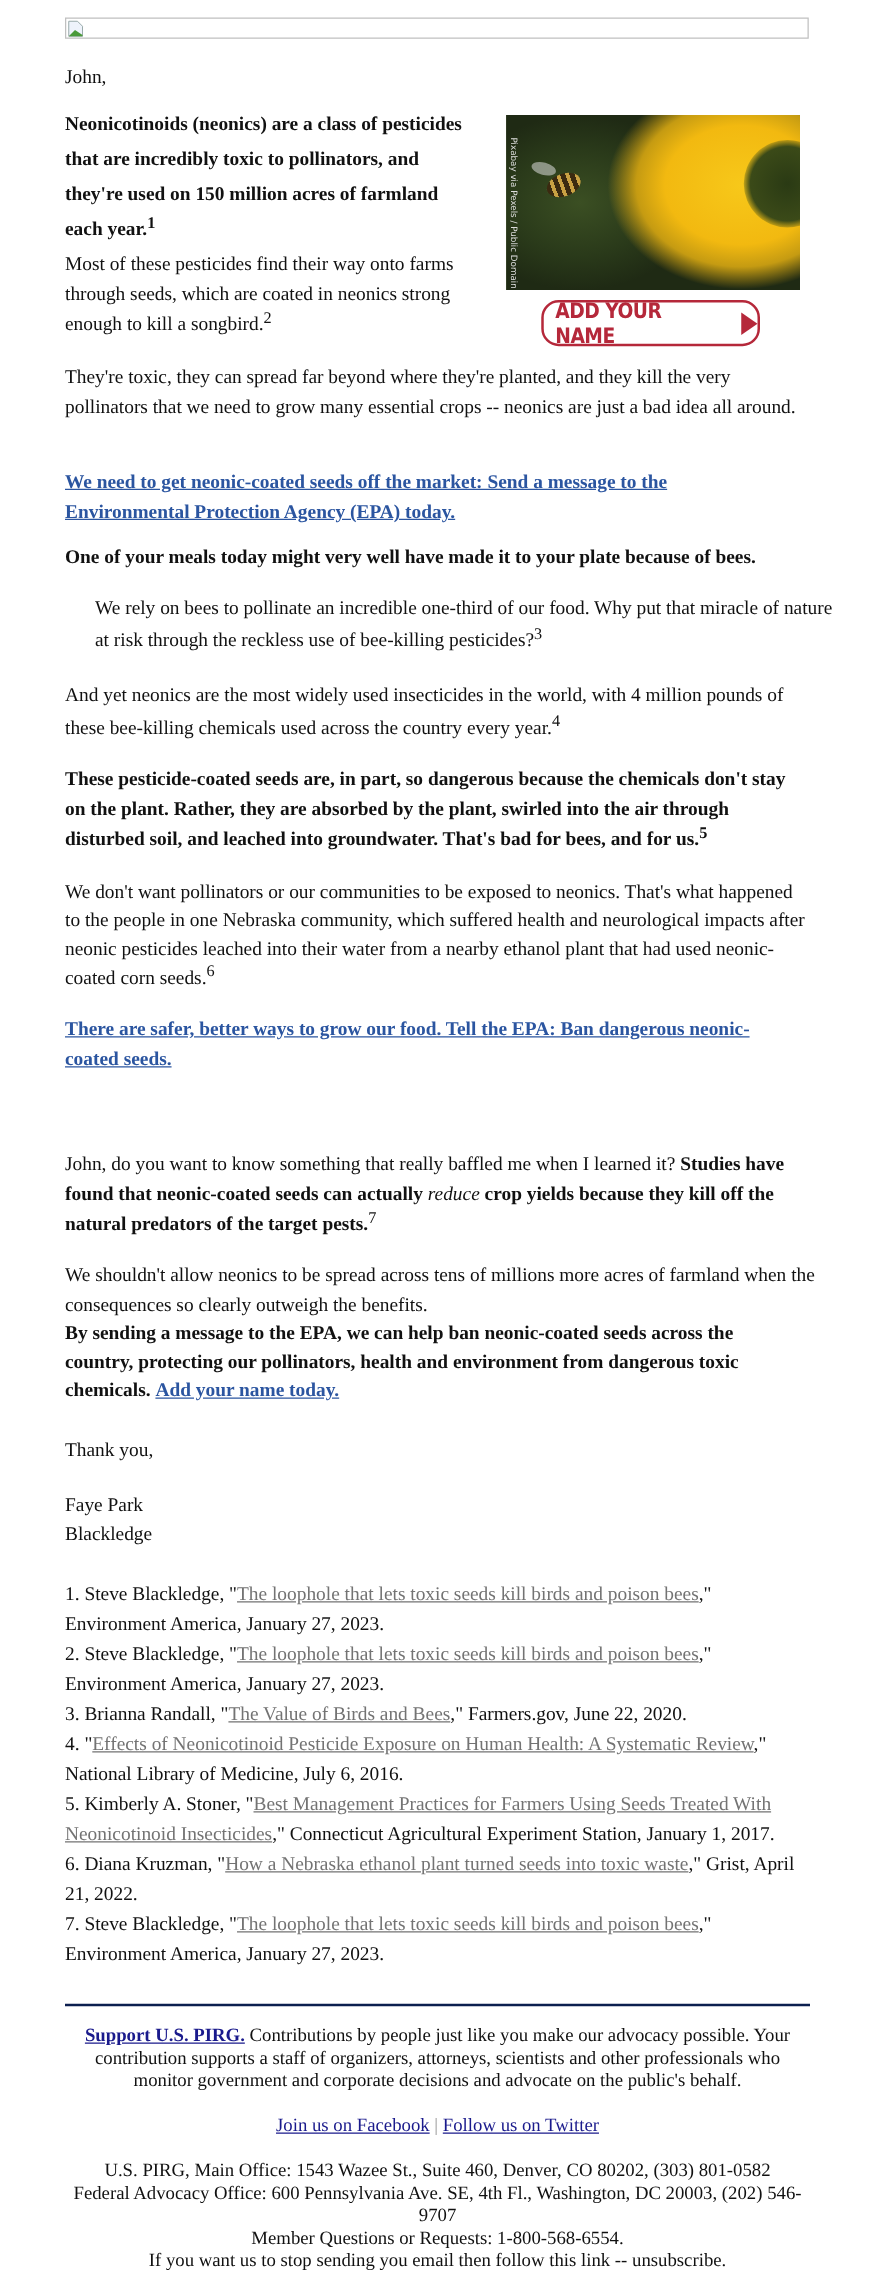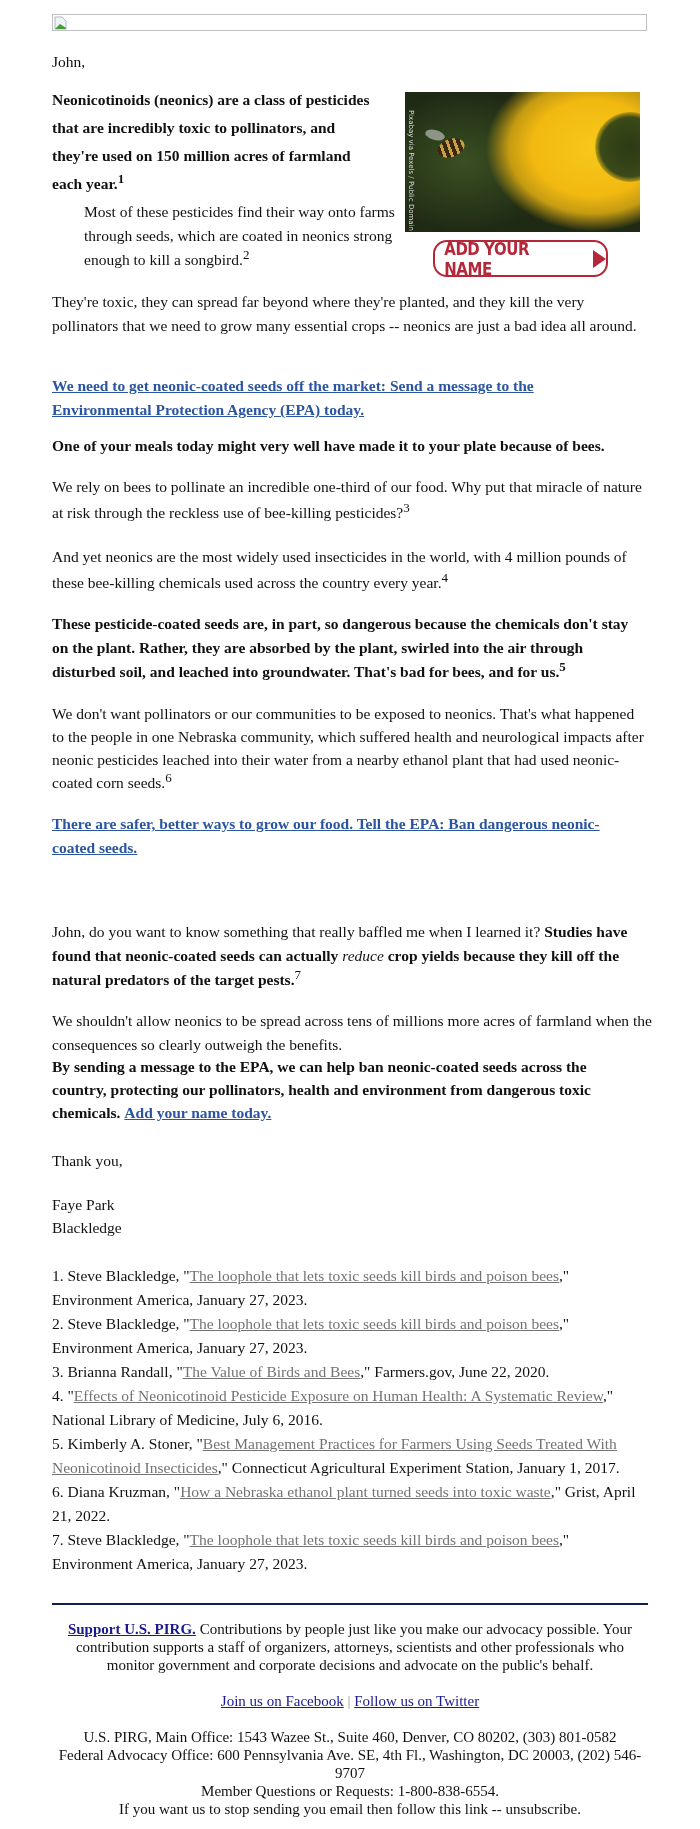--- a/index.html
+++ b/index.html
@@ -56,29 +56,29 @@
   <div class="cta-btn">
     <span class="cta-label">ADD YOUR NAME</span>
     <span class="cta-arrow"></span>
   </div>
 
   <div class="content">
     <p class="p" style="top:50px;">John,</p>
 
     <p class="p b" style="top:86px; width:330px; line-height:28px;"><span>Neonicotinoids (neonics) are a class of pesticides that are incredibly toxic to pollinators, and they're used on 150 million acres of farmland each year.</span><sup>1</sup></p>
 
-    <p class="p" style="top:200px; width:330px;margin-left:32px;"><span>Most of these pesticides find their way onto farms through seeds, which are coated in neonics strong enough to kill a songbird.</span><sup>2</sup></p>
+    <p class="p" style="top:200px; width:330px;"><span>Most of these pesticides find their way onto farms through seeds, which are coated in neonics strong enough to kill a songbird.</span><sup>2</sup></p>
 
     <p class="p" style="top:290px; width:590px;">They're toxic, they can spread far beyond where they're planted, and they kill the very pollinators that we need to grow many essential crops -- neonics are just a bad idea all around.</p>
 
     <p class="p" style="top:374px; width:560px;"><a class="bold" href="#">We need to get neonic-coated seeds off the market: Send a message to the Environmental Protection Agency (EPA) today.</a></p>
 
     <p class="p b" style="top:434px; width:600px;">One of your meals today might very well have made it to your plate because of bees.</p>
 
-    <p class="p" style="top:474px; width:590px; line-height:26px;"><span>We rely on bees to pollinate an incredible one-third of our food. Why put that miracle of nature at risk through the reckless use of bee-killing pesticides?</span><sup>3</sup></p>
+    <p class="p" style="top:474px; width:590px; line-height:26px;margin-left:24px;"><span>We rely on bees to pollinate an incredible one-third of our food. Why put that miracle of nature at risk through the reckless use of bee-killing pesticides?</span><sup>3</sup></p>
 
     <p class="p" style="top:544px; width:596px; line-height:26px;"><span>And yet neonics are the most widely used insecticides in the world, with 4 million pounds of these bee-killing chemicals used across the country every year.</span><sup>4</sup></p>
 
     <p class="p b" style="top:612px; width:596px;"><span>These pesticide-coated seeds are, in part, so dangerous because the chemicals don't stay on the plant. Rather, they are absorbed by the plant, swirled into the air through disturbed soil, and leached into groundwater. That's bad for bees, and for us.</span><sup>5</sup></p>
 
     <p class="p" style="top:702px; width:596px; line-height:23px;"><span>We don't want pollinators or our communities to be exposed to neonics. That's what happened to the people in one Nebraska community, which suffered health and neurological impacts after neonic pesticides leached into their water from a nearby ethanol plant that had used neonic-coated corn seeds.</span><sup>6</sup></p>
 
     <p class="p" style="top:812px; width:570px;"><a class="bold" href="#">There are safer, better ways to grow our food. Tell the EPA: Ban dangerous neonic-coated seeds.</a></p>
 
     <p class="p" style="top:920px; width:600px;"><span>John, do you want to know something that really baffled me when I learned it?</span> <b>Studies have found that neonic-coated seeds can actually</b> <i>reduce</i> <b>crop yields because they kill off the natural predators of the target pests.</b><sup>7</sup></p>
@@ -109,17 +109,17 @@
     <span class="sep">|</span>
     <a class="social" href="#">Follow us on Twitter</a>
   </div>
   <div class="footer" style="top:1620px;">
     <a class="support" href="#">Support U.S. PIRG.</a>
     <span>Contributions by people just like you make our advocacy possible. Your contribution supports a staff of organizers, attorneys, scientists and other professionals who monitor government and corporate decisions and advocate on the public's behalf.</span>
   </div>
   <div class="footer" style="top:1728px;">
     <div>U.S. PIRG, Main Office: 1543 Wazee St., Suite 460, Denver, CO 80202, (303) 801-0582</div>
     <div style="padding:0 2px;">Federal Advocacy Office: 600 Pennsylvania Ave. SE, 4th Fl., Washington, DC 20003, (202) 546-9707</div>
-    <div>Member Questions or Requests: 1-800-838-6554.</div>
+    <div>Member Questions or Requests: 1-800-568-6554.</div>
     <div>If you want us to stop sending you email then follow this link -- unsubscribe.</div>
   </div>
 
 </div>
 
 </body></html>

